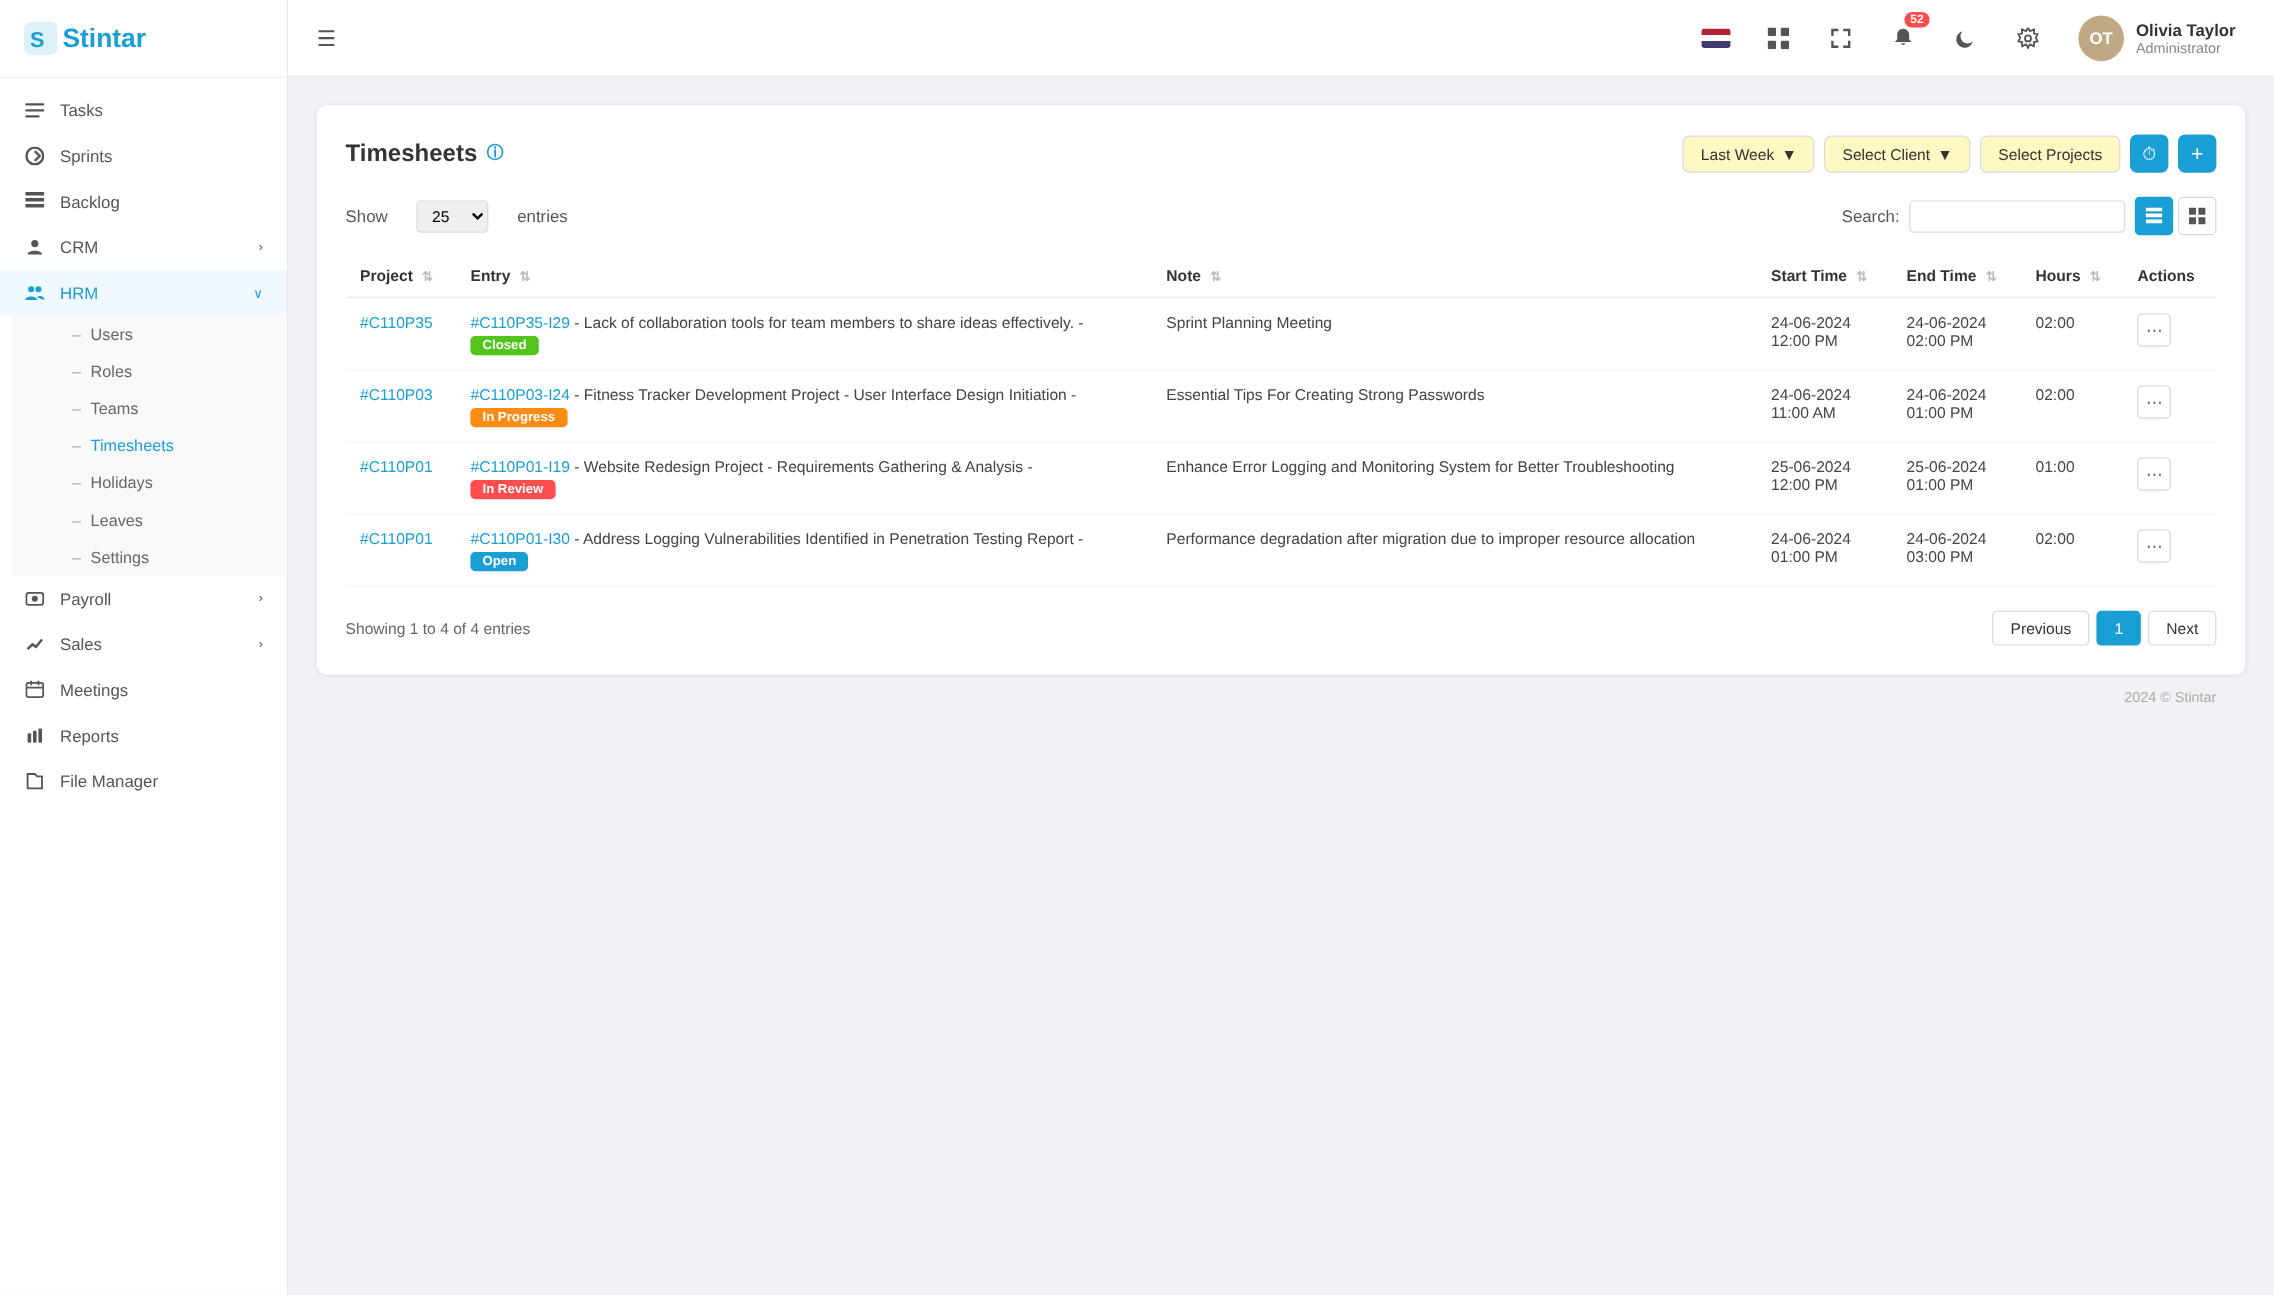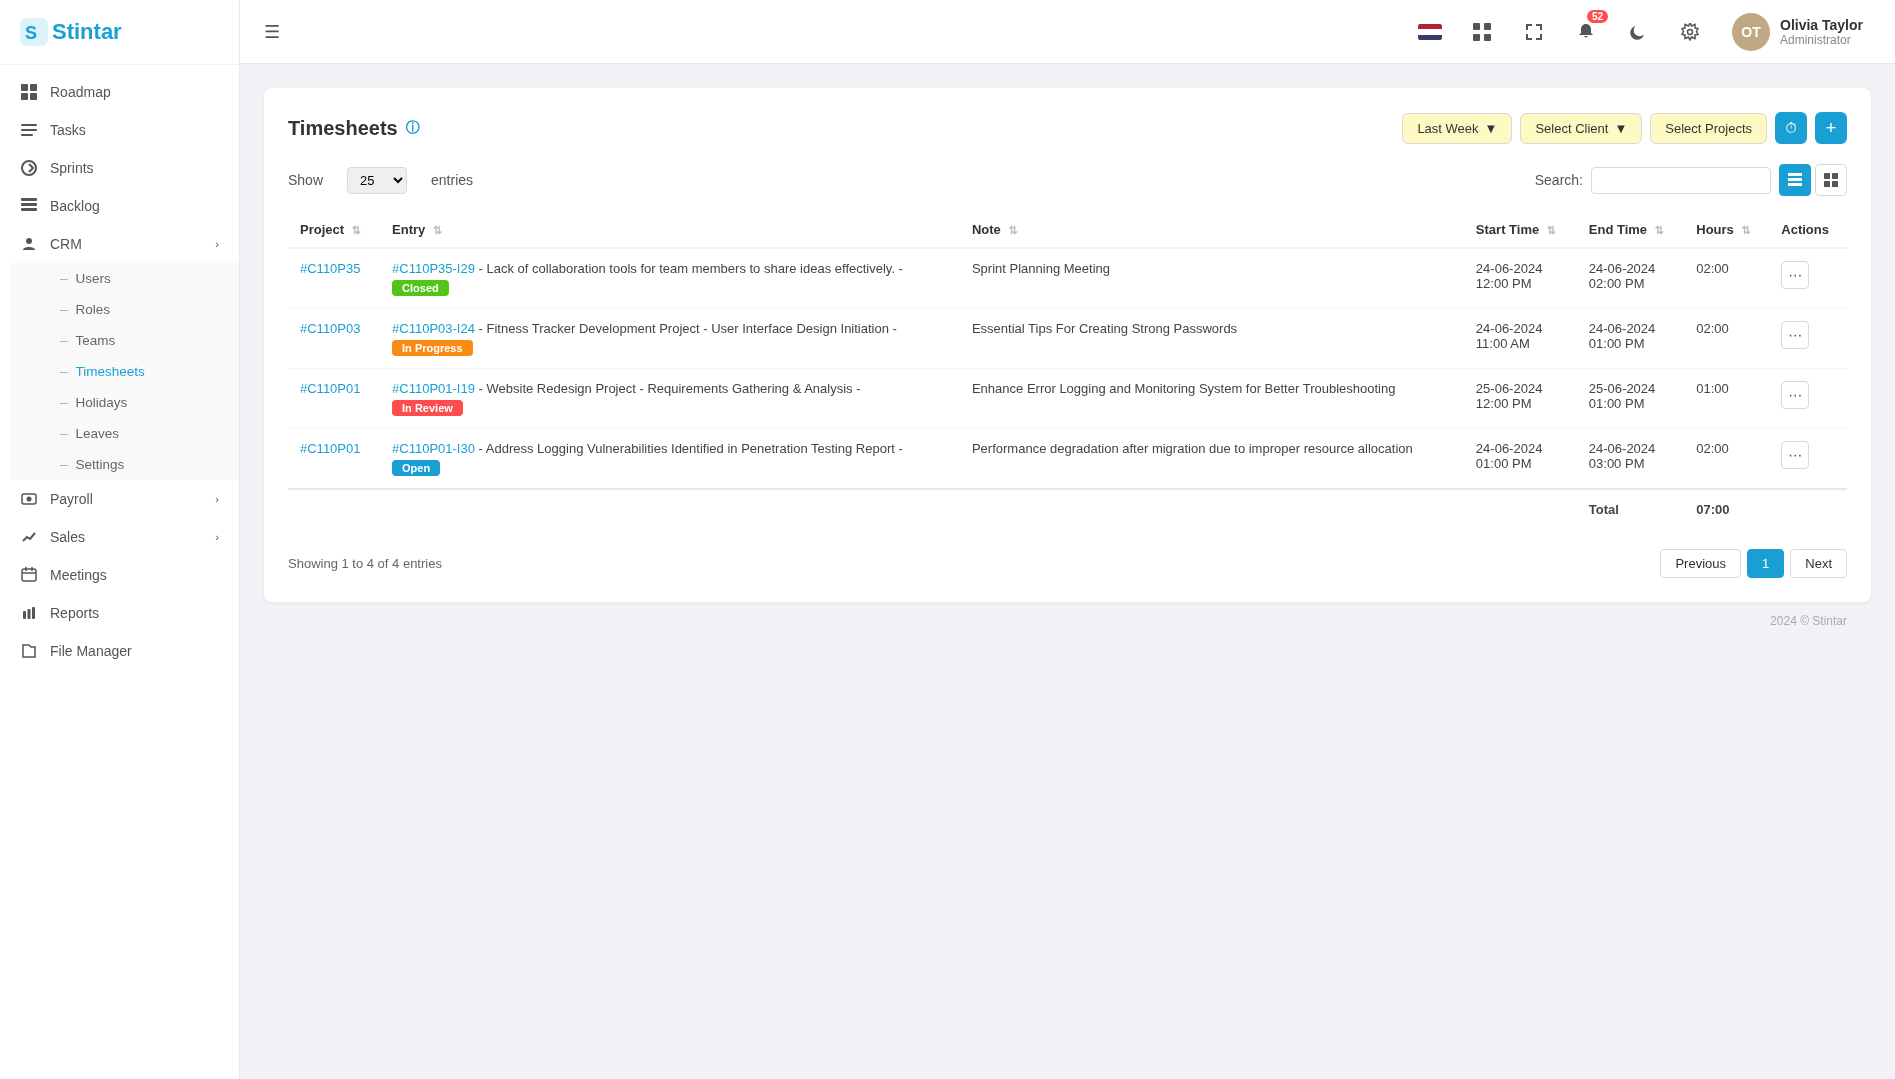--- a/index.html
+++ b/index.html
@@ -99,31 +99,20 @@
         <rect width="28" height="28" rx="6" fill="#1a9fd4" opacity="0.15"></rect>
         <text x="5" y="21" font-size="18" font-weight="900" fill="#1a9fd4" font-family="Arial">S</text>
       </svg>
       <span>Stintar</span>
     </div>
   </div>
   <nav class="sidebar-nav">
     <div class="nav-item">
       <span class="nav-icon">
         <svg width="16" height="16" viewBox="0 0 16 16" fill="currentColor">
-            <rect x="0" y="0" width="7" height="7" rx="1"></rect>
-            <rect x="9" y="0" width="7" height="7" rx="1"></rect>
-            <rect x="0" y="9" width="7" height="7" rx="1"></rect>
-            <rect x="9" y="9" width="7" height="7" rx="1"></rect>
-          </svg>
-      </span>
-      <span class="nav-label">Roadmap</span>
-    </div>
-    <div class="nav-item">
-      <span class="nav-icon">
-        <svg width="16" height="16" viewBox="0 0 16 16" fill="currentColor">
             <rect x="0" y="2" width="16" height="2" rx="1"></rect>
             <rect x="0" y="7" width="16" height="2" rx="1"></rect>
             <rect x="0" y="12" width="12" height="2" rx="1"></rect>
           </svg>
       </span>
       <span class="nav-label">Tasks</span>
     </div>
     <div class="nav-item">
       <span class="nav-icon">
         <svg width="16" height="16" viewBox="0 0 16 16" fill="currentColor">
@@ -147,20 +136,32 @@
       <span class="nav-icon">
         <svg width="16" height="16" viewBox="0 0 16 16" fill="currentColor">
             <circle cx="8" cy="5" r="3"></circle>
             <path d="M2 14 C2 10 14 10 14 14"></path>
           </svg>
       </span>
       <span class="nav-label">CRM</span>
       <span class="chevron">›</span>
     </div>
 
+    <div class="nav-item section-active">
+      <span class="nav-icon">
+        <svg width="16" height="16" viewBox="0 0 16 16" fill="currentColor">
+            <circle cx="5" cy="5" r="2.5"></circle>
+            <circle cx="11" cy="5" r="2.5"></circle>
+            <path d="M0 14 C0 10 10 10 10 14"></path>
+            <path d="M10 12 C10 10 16 10 16 14"></path>
+          </svg>
+      </span>
+      <span class="nav-label">HRM</span>
+      <span class="chevron">∨</span>
+    </div>
     <div class="hrm-section nav-sub">
       <div class="nav-sub-item">
         <span>Users</span>
       </div>
       <div class="nav-sub-item">
         <span>Roles</span>
       </div>
       <div class="nav-sub-item">
         <span>Teams</span>
       </div>
@@ -441,26 +442,20 @@
       <span class="badge badge-open">Open</span>
     </td>
     <td>Performance degradation after migration due to improper resource allocation</td>
     <td>24-06-2024<br>01:00 PM</td>
     <td>24-06-2024<br>03:00 PM</td>
     <td>02:00</td>
     <td>
       <button class="action-btn">⋯</button>
     </td>
   </tr>
-            <tr class="total-row">
-  <td colspan="4"></td>
-  <td>Total</td>
-  <td>07:00</td>
-  <td></td>
-</tr>
           </tbody>
       </table>
 
       <div class="pagination">
         <div class="pagination-info">
           <span>Showing 1 to 4 of 4 entries</span>
         </div>
         <div class="pagination-controls">
           <button class="page-btn">
             <span>Previous</span>

